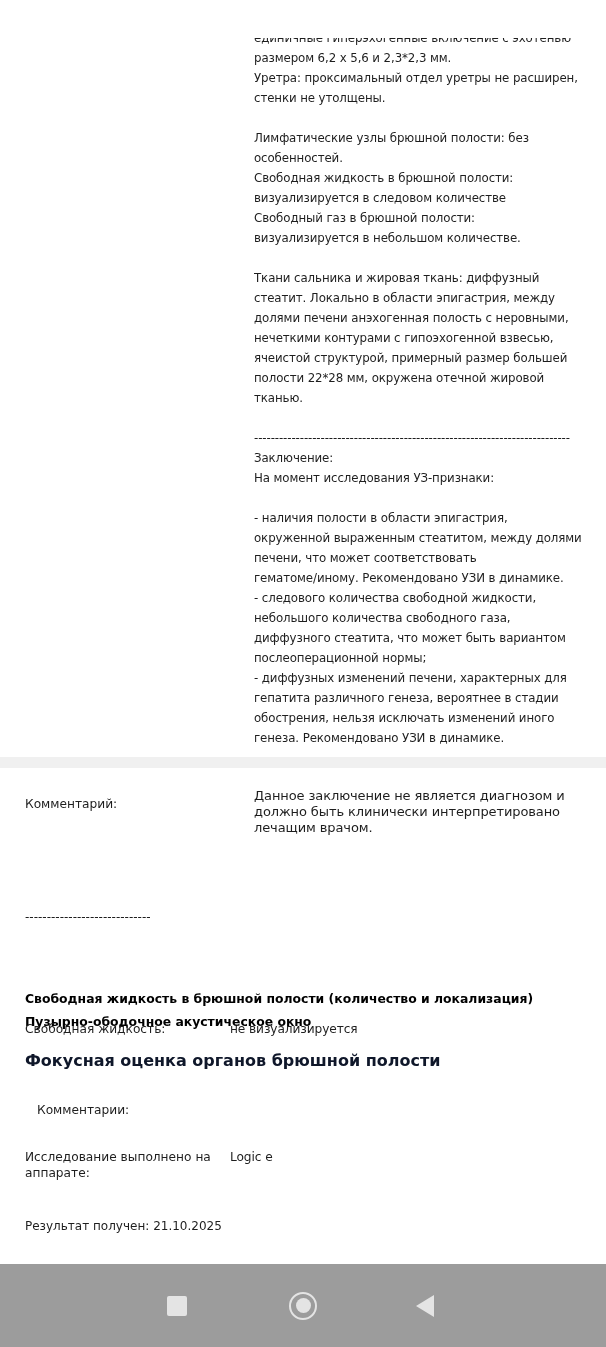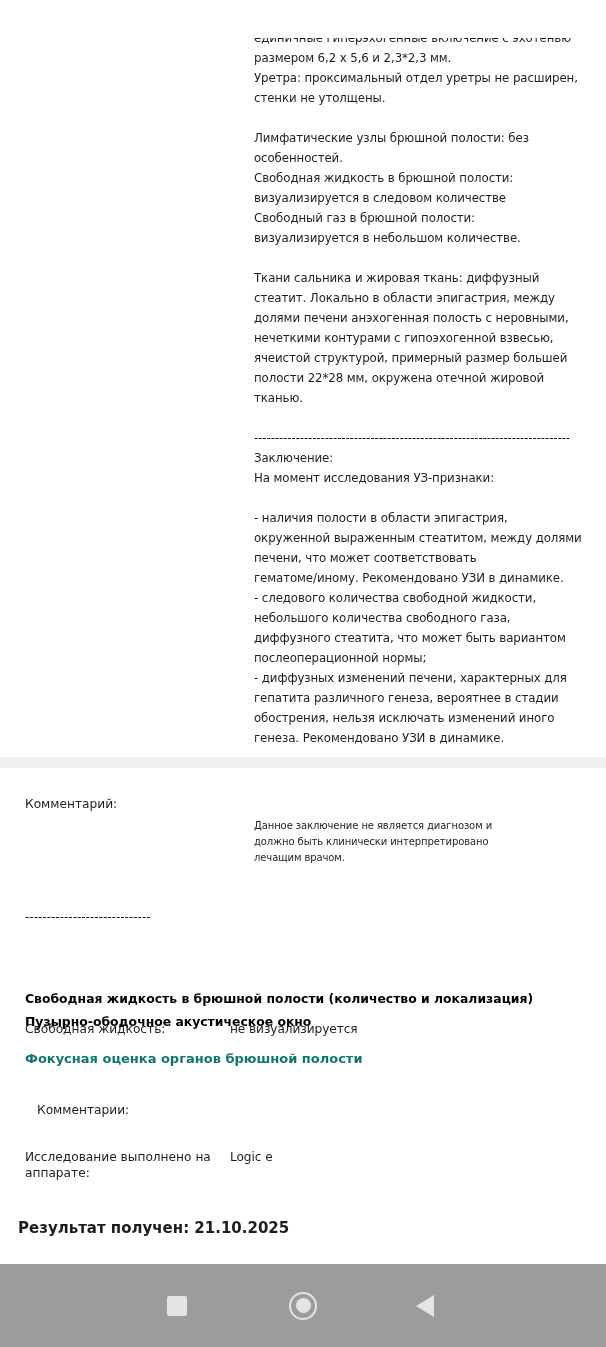--- a/index.html
+++ b/index.html
@@ -7,35 +7,35 @@
     position:relative;width:606px;height:1347px;overflow:hidden;
     background:var(--page-bg,#fff);
     font-family:"DejaVu Sans","Liberation Sans",sans-serif;
     color:var(--text,#1e1e1e);
   }
   
   .body-clip{position:absolute;left:254px;top:38px;width:350px;height:714px;overflow:hidden;}
   .body-text{margin-top:-10px;font-size:11.8px;line-height:20px;white-space:pre;letter-spacing:-0.1px;}
   
   .comment-label{position:absolute;left:25px;top:797px;font-size:12.2px;}
-  .comment-value{position:absolute;left:254px;top:818px;font-size:10px;line-height:16px;white-space:pre;letter-spacing:-0.1px;}
+  .comment-value{position:absolute;left:254px;top:788px;font-size:13px;line-height:16px;white-space:pre;letter-spacing:-0.1px;}
   
   .band{position:absolute;left:0;top:757px;width:606px;height:11px;background:var(--separator-band,#f0f0f0);}
   
   .divider2{position:absolute;left:25px;top:910px;font-size:12px;}
   .res-title{position:absolute;left:25px;top:928px;font-size:13px;font-weight:bold;color:#000;}
   .res-subtitle{position:absolute;left:25px;top:959px;font-size:12.4px;font-weight:bold;color:#000;}
   .sec1-heading{position:absolute;left:25px;top:987px;font-size:12.4px;font-weight:bold;color:#000;line-height:23px;white-space:pre;}
   .row-label{position:absolute;left:25px;font-size:12.2px;line-height:16px;white-space:pre;}
   .row-value{position:absolute;left:230px;font-size:12.2px;line-height:16.3px;white-space:pre;letter-spacing:-0.1px;}
   .fluid-label{top:1021px;} .fluid-value{top:1021px;}
-  .sec2-heading{position:absolute;left:25px;top:1051px;font-size:13px;font-weight:bold;color:#0f766e;}
+  .sec2-heading{position:absolute;left:25px;top:1051px;font-size:16px;font-weight:bold;color:#0f172a;}
   .comments-label{top:1102px;margin-left:12px;} .comments-value{top:1069px;}
   .device-label{top:1149px;} .device-value{top:1149px;}
-  .received{position:absolute;left:18px;top:1219px;font-size:15px;font-weight:bold;}
+  .received{position:absolute;left:25px;top:1219px;font-size:12px;}
   
   .navbar{position:absolute;left:0;top:1264px;width:606px;height:83px;background:var(--nav-bar-bg,#9c9c9c);}
   .nav-btn{position:absolute;top:0;width:80px;height:83px;display:flex;align-items:center;justify-content:center;background:transparent;border:none;padding:0;cursor:pointer;}
   .btn-recents{left:137px;} .btn-home{left:263px;} .btn-back{left:385px;}
   .icon-square{width:20px;height:20px;background:var(--nav-icon,#e4e4e4);border-radius:2px;}
   .icon-circle{box-sizing:border-box;width:28px;height:28px;border:2.5px solid var(--nav-icon,#e4e4e4);border-radius:50%;position:relative;}
   .icon-circle::after{content:"";position:absolute;left:50%;top:50%;width:15px;height:15px;margin:-7.5px 0 0 -7.5px;border-radius:50%;background:var(--nav-icon,#e4e4e4);}
   .icon-triangle{width:0;height:0;border-top:11px solid transparent;border-bottom:11px solid transparent;border-right:18px solid var(--nav-icon,#e4e4e4);}
 </style>
 </head>

